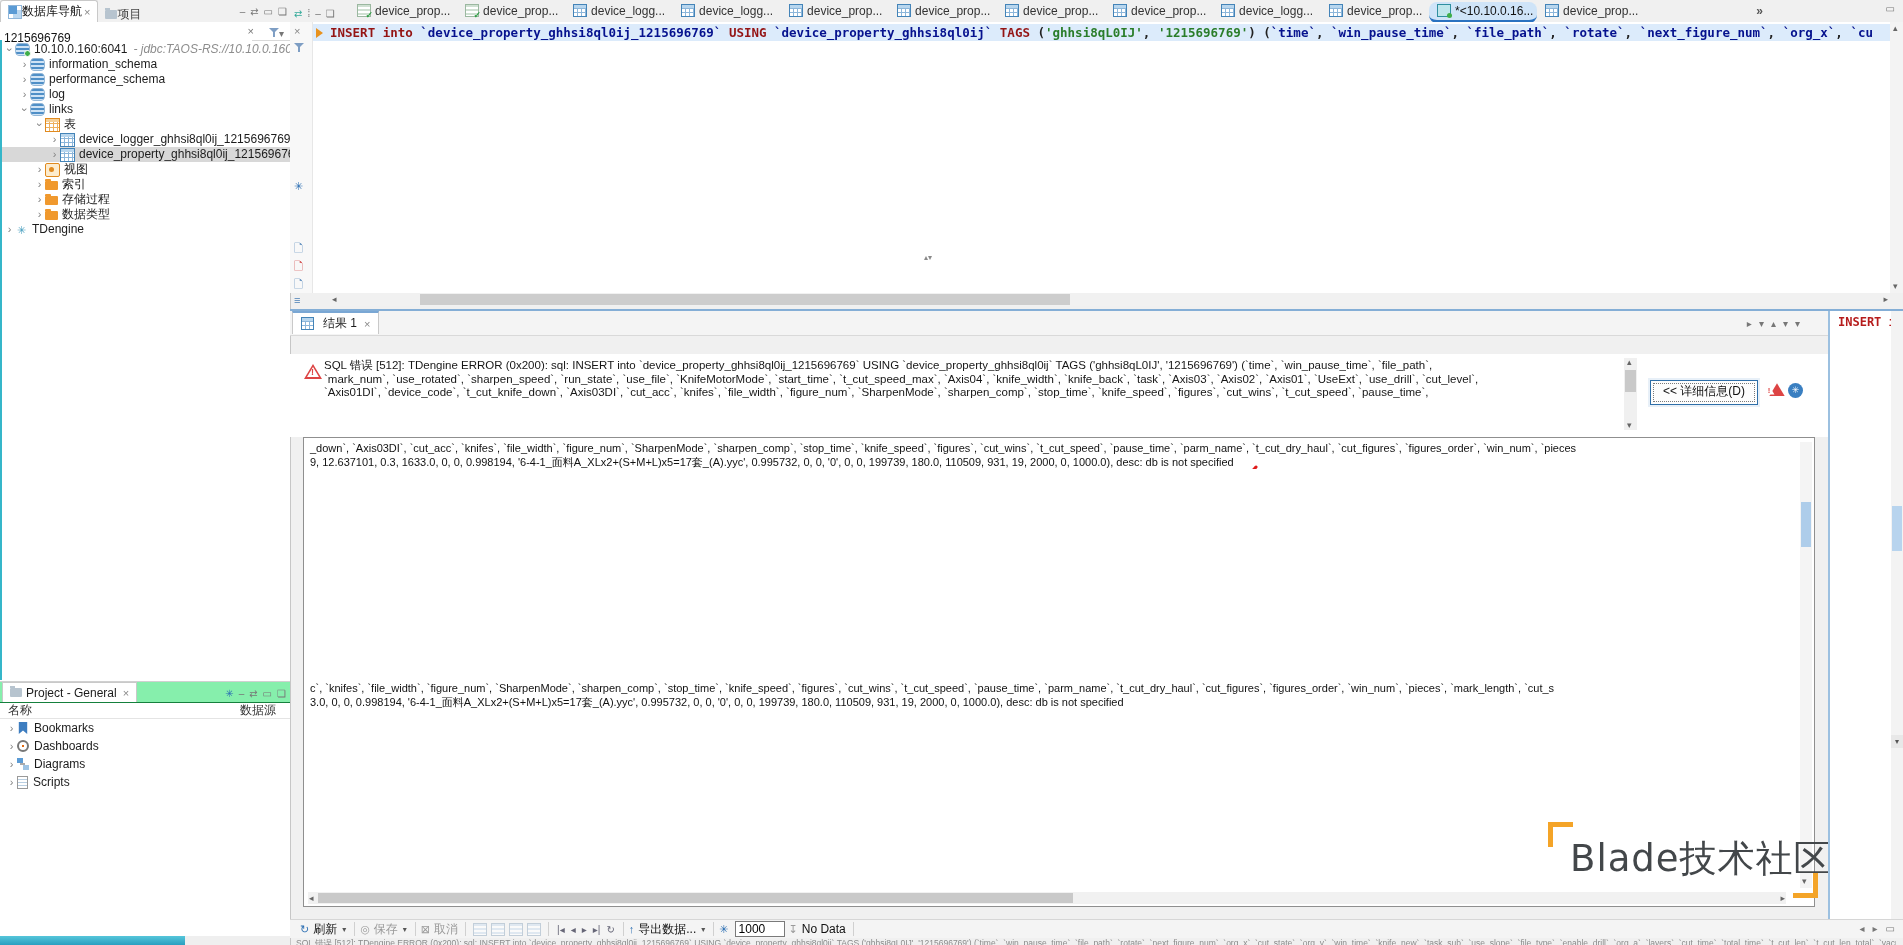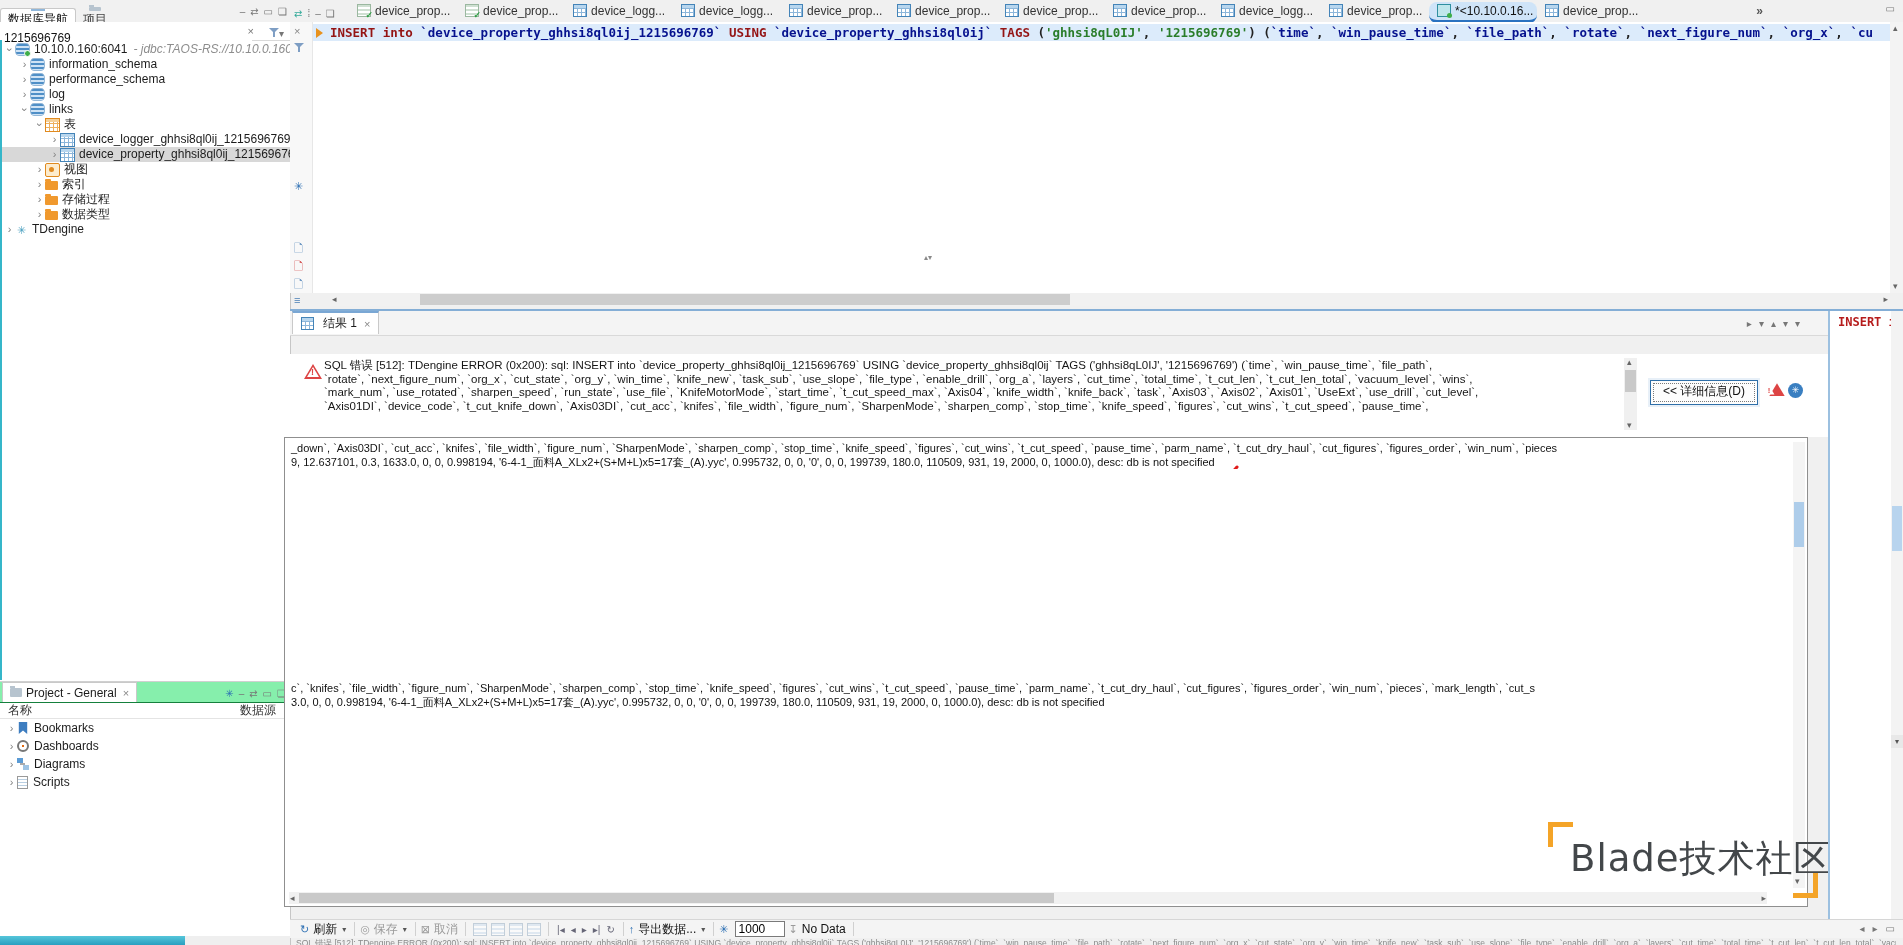--- a/index.html
+++ b/index.html
@@ -5,21 +5,21 @@
   html,body{margin:0;padding:0;}
   body{font-family:"Liberation Sans",sans-serif;background:#e9e9e9;}
   #app{position:relative;width:1903px;height:945px;background:#f0f0f0;overflow:hidden;font-size:12px;color:#1c1c1c;}
   .glyph{display:inline-block;color:#777;font-size:10px;line-height:10px;}
   .sep{display:inline-block;width:1px;height:14px;background:#d0d0d0;margin:0 5px;vertical-align:middle;}
 
   
   #sidebar{position:absolute;left:0;top:0;width:290px;height:945px;background:#fff;border-right:1px solid #c6c6c6;}
   #sidebar-accent{position:absolute;left:0;top:40px;width:2px;height:640px;background:#35b6c9;z-index:5;}
   #sidebar-tabbar{position:absolute;left:0;top:0;width:290px;height:22px;background:#f1f1f1;border-bottom:1px solid #d9d9d9;white-space:nowrap;}
-  .stab{display:inline-flex;align-items:center;height:21px;padding:0 7px;color:#444;cursor:default;flex-direction:column;}
+  .stab{display:inline-flex;align-items:center;height:21px;padding:0 7px;color:#444;cursor:default;}
   .stab.active{background:#fff;border:1px solid #c9c9c9;border-bottom:none;border-radius:3px 3px 0 0;color:#111;}
   .closex{color:#888;font-size:11px;margin-left:2px;}
   #sidebar-tab-controls{position:absolute;right:3px;top:4px;}
   #sidebar-tab-controls .glyph{margin-left:5px;}
   #sidebar-search{position:absolute;left:0;top:22px;width:290px;height:18px;border-bottom:1px solid #d9d9d9;background:#fff;}
   #sidebar-search input{position:absolute;left:2px;top:1px;width:246px;height:14px;border:none;outline:none;font:12px "Liberation Sans",sans-serif;color:#111;padding:0 2px;margin-top:8px;}
   #search-clear{position:absolute;right:36px;top:3px;color:#777;font-size:11px;}
   .funnel{display:inline-block;width:10px;height:9px;background:#7e9ec4;clip-path:polygon(0 0,100% 0,60% 45%,60% 100%,40% 100%,40% 45%);}
   #search-filter{position:absolute;right:6px;top:4px;}
   #tree{position:absolute;left:0;top:42px;width:290px;}
@@ -114,21 +114,21 @@
   .warn-tri::after{content:"!";position:absolute;left:-2px;top:3px;font:bold 9px "Liberation Sans",sans-serif;color:#dd4444;}
   #error-lines{position:absolute;left:34px;top:5px;width:1290px;font-size:11.5px;line-height:13.5px;color:#161616;}
   #error-lines div{white-space:nowrap;overflow:hidden;}
   #error-vscroll{position:absolute;left:1334px;top:4px;width:13px;height:72px;background:#f0f0f0;}
   #error-vscroll .thumb{position:absolute;left:1px;top:12px;width:11px;height:22px;background:#c9c9c9;}
   #details-button{position:absolute;left:1360px;top:26px;width:106px;height:23px;background:#fdfdfd;border:1px solid #2f6fa8;box-shadow:0 0 0 2px #e8f0f8;font-size:12px;color:#111;text-align:center;line-height:21px;}
   #details-button .inner-dots{position:absolute;left:2px;top:2px;right:2px;bottom:2px;border:1px dotted #7a7a7a;}
   #error-warn-btn{position:absolute;left:1478px;top:28px;transform:scale(.85);}
   #error-info-btn{position:absolute;left:1498px;top:29px;width:15px;height:15px;border-radius:50%;background:#3a7fc1;color:#fff;font-size:9px;text-align:center;line-height:15px;}
 
-  #detailbox{position:absolute;left:284px;top:437px;width:1510px;height:468px;border:1px solid #8f8f8f;background:#fff;font-size:11px;line-height:14px;color:#111;padding-left:12px;}
+  #detailbox{position:absolute;left:303px;top:437px;width:1510px;height:468px;border:1px solid #8f8f8f;background:#fff;font-size:11px;line-height:14px;color:#111;}
   .dline{white-space:nowrap;overflow:hidden;padding:0 6px;}
   #detail-block1{position:absolute;left:0;top:3px;width:1492px;}
   #detail-block2{position:absolute;left:0;top:243px;width:1492px;}
   .annot-wrap{position:relative;display:inline-block;}
   #swoosh{position:absolute;left:-8px;top:9px;width:152px;height:28px;pointer-events:none;}
   #detail-hscroll{position:absolute;left:4px;bottom:2px;width:1478px;height:12px;background:#f1f1f1;}
   #detail-hscroll .thumb{position:absolute;left:10px;top:1px;width:755px;height:10px;background:#c9c9c9;}
   #detail-vscroll{position:absolute;right:2px;top:4px;width:12px;height:446px;background:#f4f4f4;}
   #detail-vscroll .thumb{position:absolute;left:1px;top:60px;width:10px;height:45px;background:#aecdea;}
 
@@ -370,21 +370,20 @@
       <span class="closex">×</span>
     </span>
     <span id="results-tab-icons"><span class="glyph">▸</span><span class="glyph">▾</span><span class="glyph">▴</span><span class="glyph">▾</span><span class="glyph">▾</span></span>
   </div>
 
 
   <div id="errorarea">
     <span class="warn-tri"></span>
     <div id="error-lines">
         <div>SQL 错误 [512]: TDengine ERROR (0x200): sql: INSERT into `device_property_ghhsi8ql0ij_1215696769` USING `device_property_ghhsi8ql0ij` TAGS ('ghhsi8qL0IJ', '1215696769') (`time`, `win_pause_time`, `file_path`,</div>
-        <div>`rotate`, `next_figure_num`, `org_x`, `cut_state`, `org_y`, `win_time`, `knife_new`, `task_sub`, `use_slope`, `file_type`, `enable_drill`, `org_a`, `layers`, `cut_time`, `total_time`, `t_cut_len`, `t_cut_len_total`, `vacuum_level`, `wins`,</div>
         <div>`mark_num`, `use_rotated`, `sharpen_speed`, `run_state`, `use_file`, `KnifeMotorMode`, `start_time`, `t_cut_speed_max`, `Axis04`, `knife_width`, `knife_back`, `task`, `Axis03`, `Axis02`, `Axis01`, `UseExt`, `use_drill`, `cut_level`,</div>
         <div>`Axis01DI`, `device_code`, `t_cut_knife_down`, `Axis03DI`, `cut_acc`, `knifes`, `file_width`, `figure_num`, `SharpenMode`, `sharpen_comp`, `stop_time`, `knife_speed`, `figures`, `cut_wins`, `t_cut_speed`, `pause_time`,</div>
       </div>
     <div id="error-vscroll">
       <span class="sb-arrow" style="top:-2px;left:3px">▴</span>
       <div class="thumb"></div>
       <span class="sb-arrow" style="bottom:-2px;left:3px;top:auto">▾</span>
     </div>
     <div id="details-button">
       <div class="inner-dots"></div>

